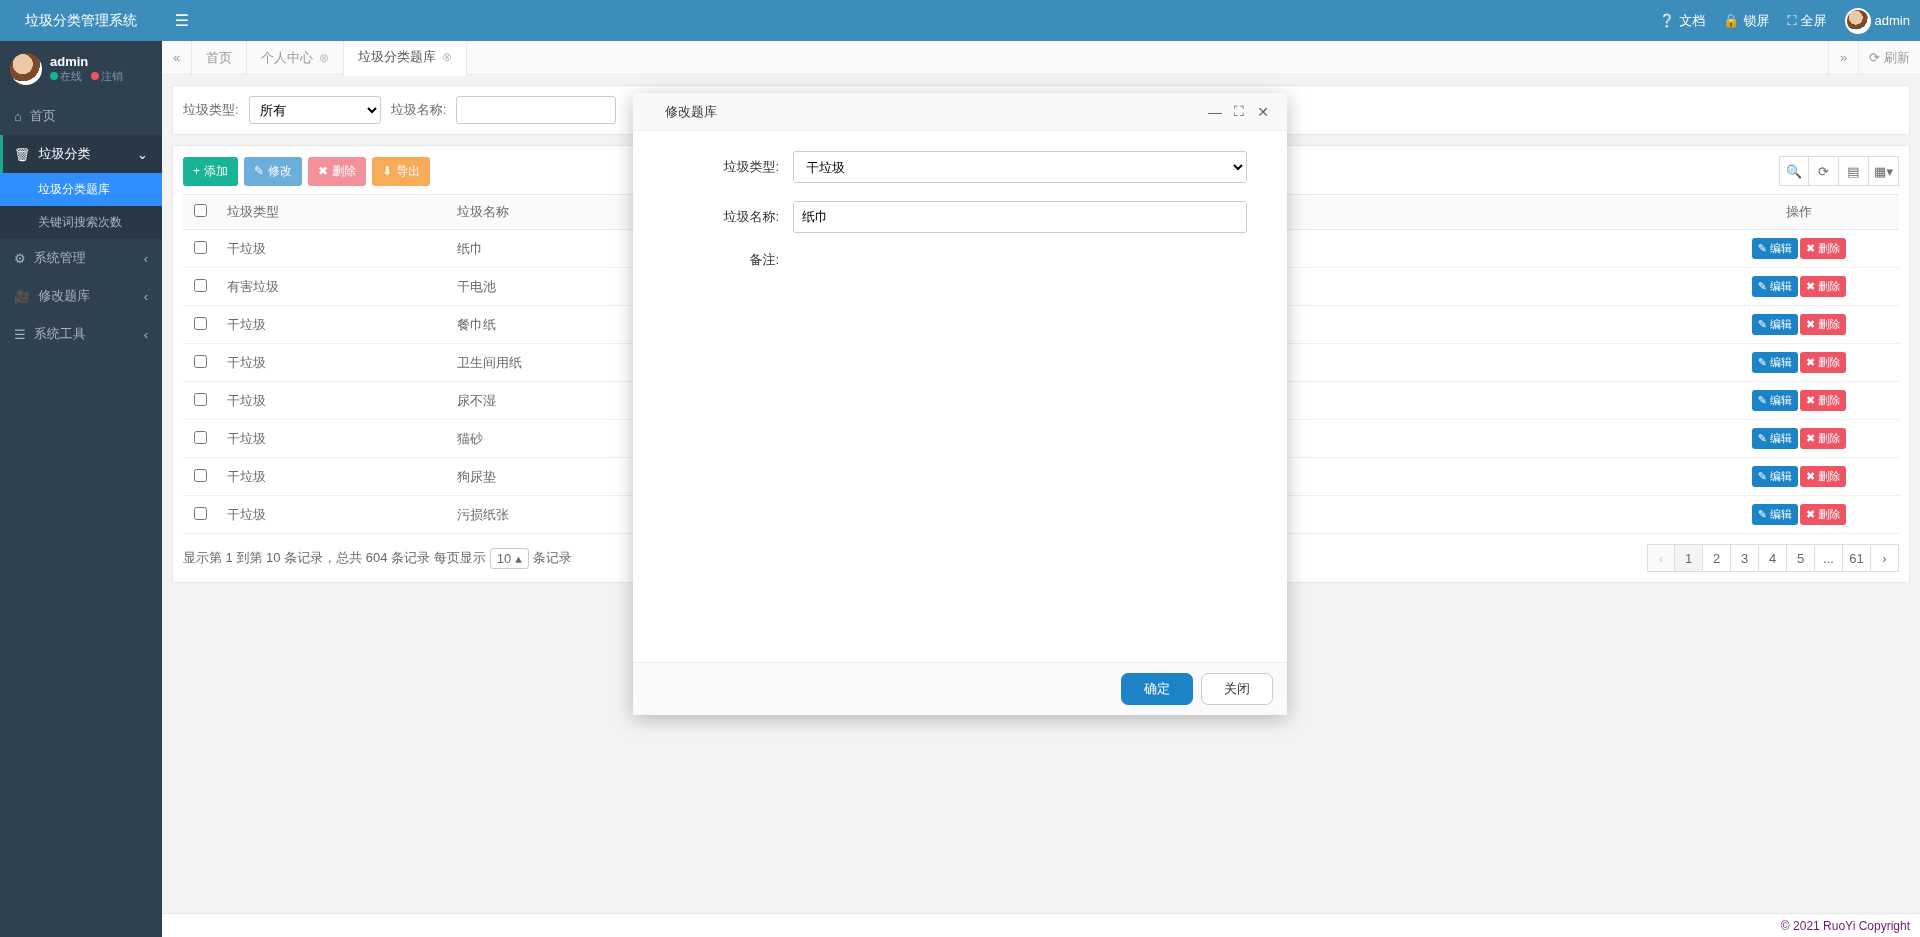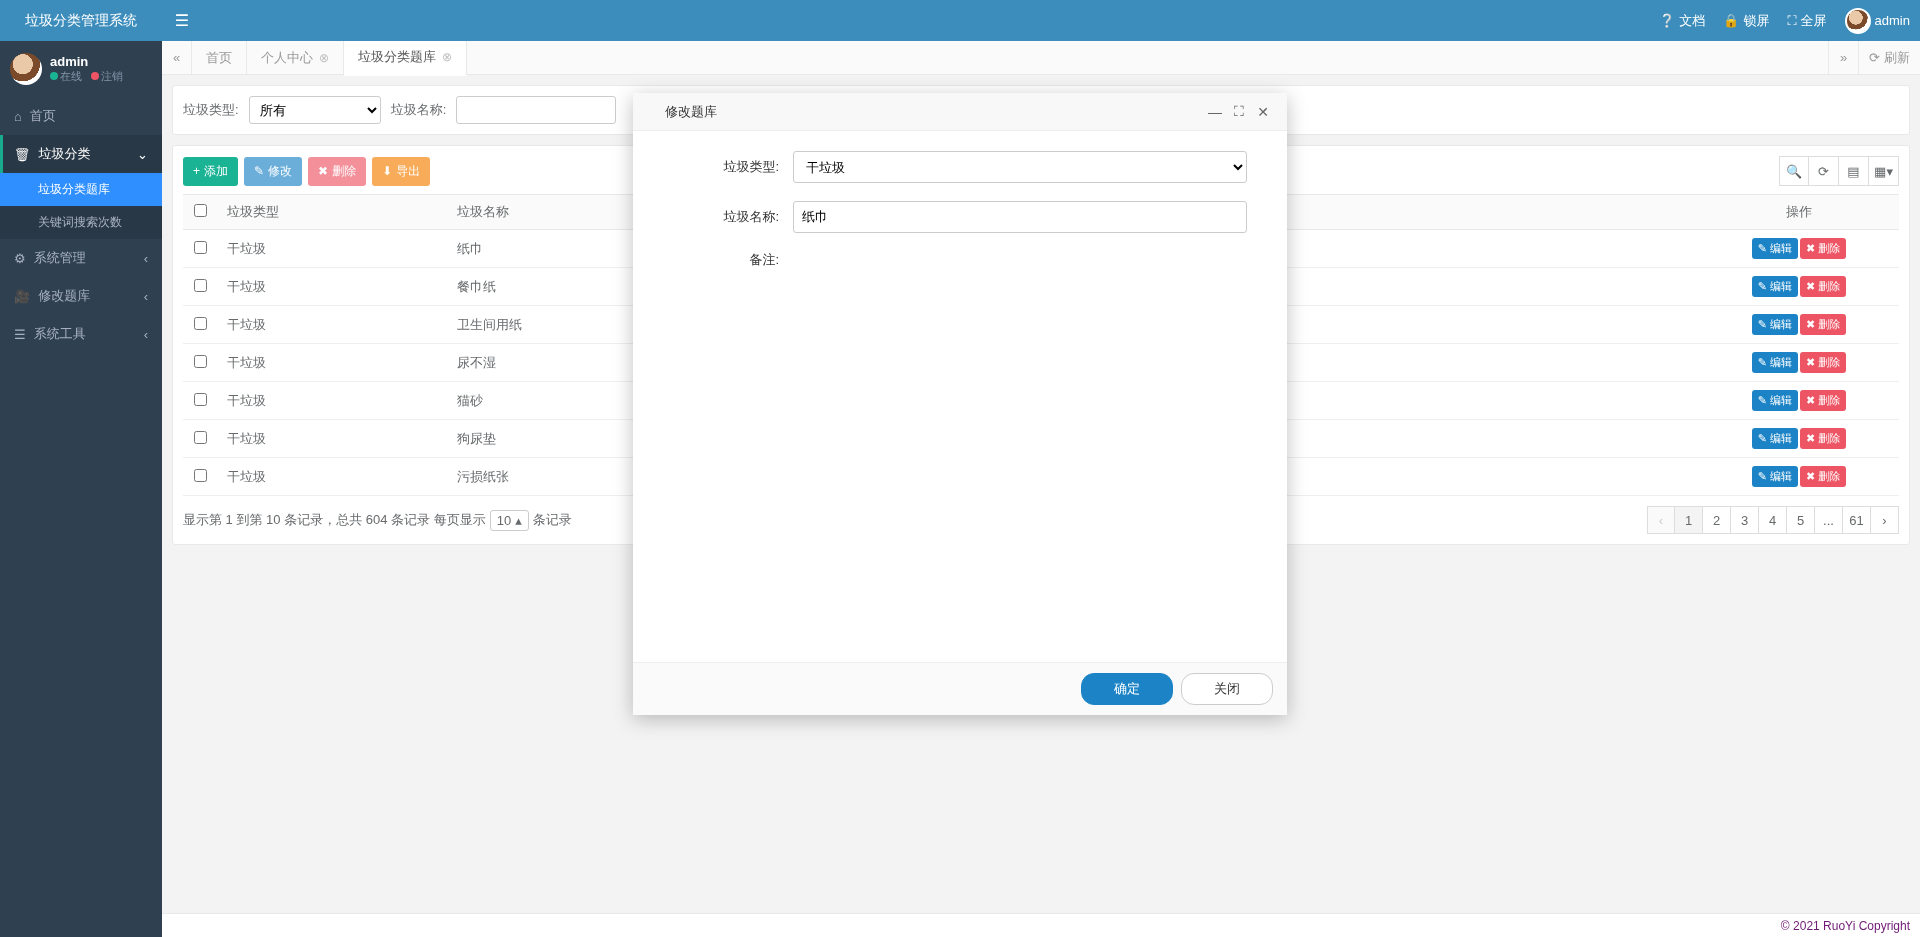--- a/index.html
+++ b/index.html
@@ -80,21 +80,21 @@
 .modal { position: absolute; top: 93px; left: 50%; transform: translateX(-50%); width: 654px; background: #fff; border-radius: 2px; box-shadow: 0 4px 20px rgba(0,0,0,.25); display:flex; flex-direction:column; height:622px;}
 .modal-head { height: 38px; background: #f8f8f8; border-bottom: 1px solid #eee; display: flex; align-items: center; padding: 0 12px; color:#333; font-size:13px;}
 .modal-head .mtitle { flex: 1; margin-left: 20px; }
 .modal-head .mico { width: 24px; text-align: center; color: #666; cursor: pointer; font-size:14px;}
 .modal-body { padding: 20px 40px; flex:1; }
 .form-row { display: flex; align-items: center; margin-bottom: 18px; }
 .form-row label { width: 120px; text-align: right; padding-right: 14px; color: #333; }
 .form-row .ctrl { flex: 1; }
 .form-row select, .form-row input { width: 100%; height: 32px; border: 1px solid #ccc; border-radius: 3px; padding: 0 8px; background:#fff; font-size:13px;}
 .modal-foot { border-top: 1px solid #eee; padding: 10px 14px; display: flex; justify-content: flex-end; gap: 8px; background:#fafafa;}
-.mbtn { padding: 6px 32px; border-radius: 13px; font-size: 13px; cursor:pointer; border:1px solid #ccc; background:#fff; color:#333;}
+.mbtn { padding: 6px 22px; border-radius: 7px; font-size: 13px; cursor:pointer; border:1px solid #ccc; background:#fff; color:#333;}
 .mbtn.primary { background: #1c84c6; border-color:#1c84c6; color:#fff; }
 
 .ico { font-style: normal; }
 </style>
 </head>
 <body>
 
 <div class="header">
   <div class="logo">垃圾分类管理系统</div>
   <div class="hamburger"><span class="ico">☰</span></div>
@@ -244,20 +244,26 @@
       </thead>
       <tbody id="tbody">
           <tr>
             <td class="chk-col"><input type="checkbox" style=""></td>
             <td>干垃圾</td>
             <td>纸巾</td>
             <td class="op-col"><span class="row-btn edit"><span class="ico">✎</span>编辑</span><span class="row-btn del"><span class="ico">✖</span>删除</span></td>
           </tr>
           <tr>
             <td class="chk-col"><input type="checkbox" style=""></td>
+            <td>有害垃圾</td>
+            <td>干电池</td>
+            <td class="op-col"><span class="row-btn edit"><span class="ico">✎</span>编辑</span><span class="row-btn del"><span class="ico">✖</span>删除</span></td>
+          </tr>
+          <tr>
+            <td class="chk-col"><input type="checkbox" style=""></td>
             <td>干垃圾</td>
             <td>餐巾纸</td>
             <td class="op-col"><span class="row-btn edit"><span class="ico">✎</span>编辑</span><span class="row-btn del"><span class="ico">✖</span>删除</span></td>
           </tr>
           <tr>
             <td class="chk-col"><input type="checkbox" style=""></td>
             <td>干垃圾</td>
             <td>卫生间用纸</td>
             <td class="op-col"><span class="row-btn edit"><span class="ico">✎</span>编辑</span><span class="row-btn del"><span class="ico">✖</span>删除</span></td>
           </tr>

